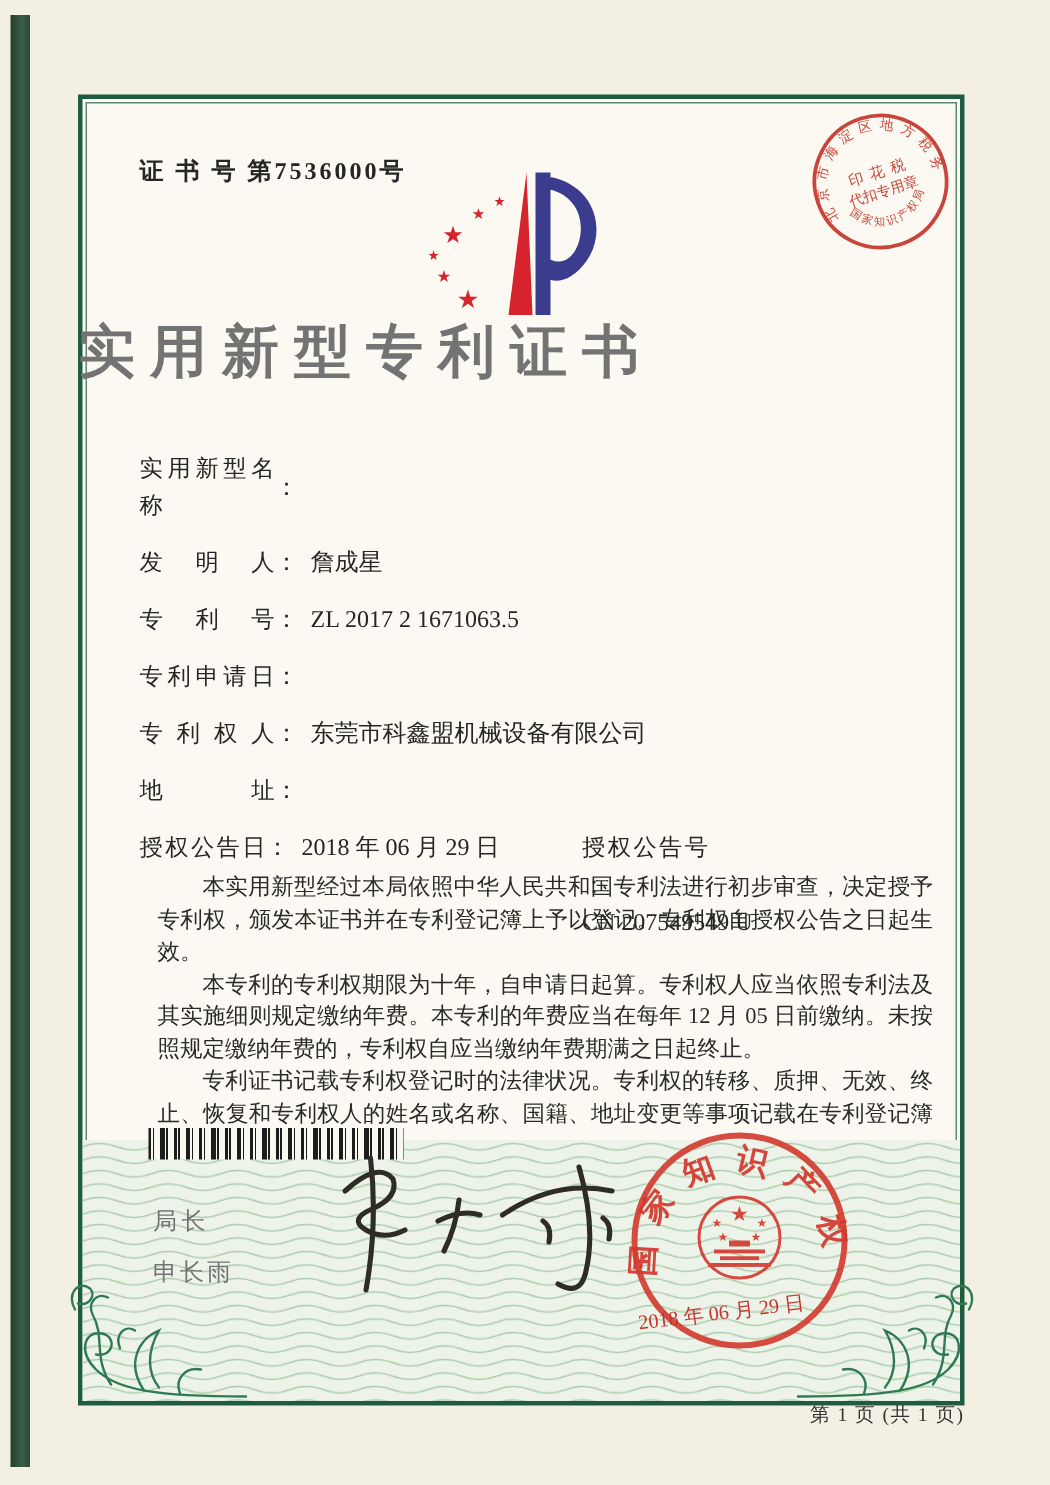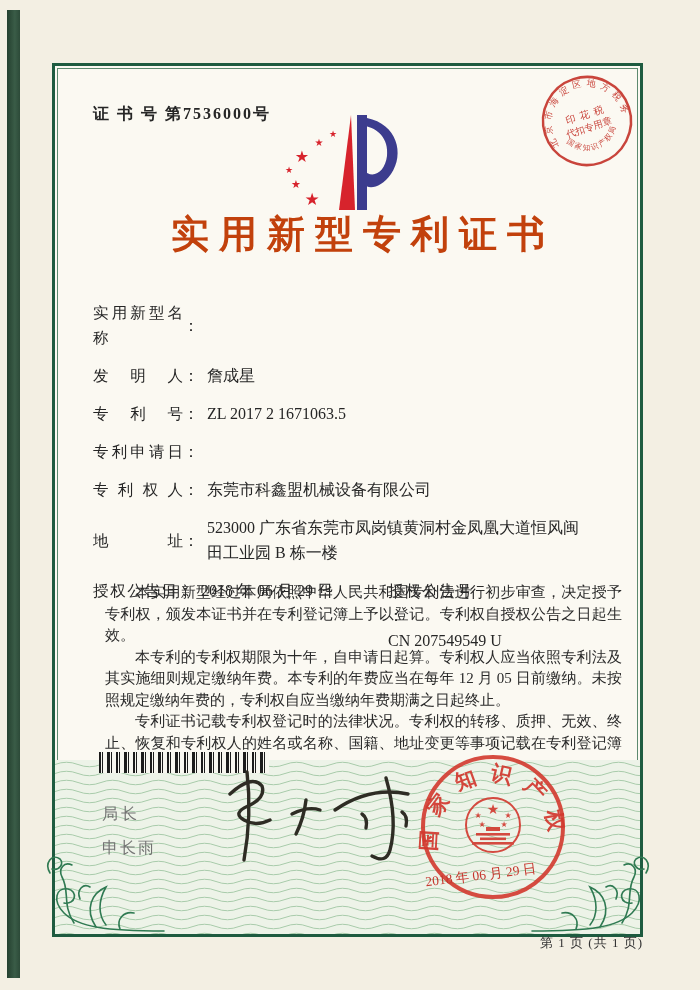--- a/index.html
+++ b/index.html
@@ -12,22 +12,22 @@
   .abs{position:absolute;}
   
   .edge-strip{left:7px;top:10px;width:13px;height:968px;
     background:linear-gradient(90deg,#24402f,#3a5c47 60%,#2c4a38);}
   
   .frame{left:52px;top:63px;width:585px;height:868px;
     border:3px solid #1e5b40;background:#fbf9f2;}
   .frame-inner{position:absolute;left:2px;top:2px;right:2px;bottom:2px;
     border:1px solid #5d8a6f;}
   .cert-no{left:93px;top:104px;font-size:16px;letter-spacing:2px;font-weight:bold;}
-  .title{left:52px;top:209px;width:622px;text-align:center;
-    font-size:38px;font-weight:bold;letter-spacing:10px;color:#c2410c;}
+  .title{left:52px;top:209px;width:622px;text-align:left;
+    font-size:38px;font-weight:bold;letter-spacing:10px;color:#737373;}
   
   .fields{left:93px;top:300px;width:500px;font-size:16px;}
   .field-row{display:flex;align-items:center;line-height:25px;margin-bottom:13px;}
   .flabel{display:inline-block;width:90px;font-size:15.5px;
     text-align:justify;text-align-last:justify;flex:0 0 90px;}
   .fcolon{margin-right:8px;}
   .fvalue{flex:1 1 auto;}
   .addr .fvalue{max-width:430px;}
   .grant-row{display:flex;line-height:25px;margin-top:2px;}
   .grant-right{margin-left:55px;display:flex;flex-direction:column;}
@@ -122,21 +122,20 @@
       <span class="fcolon">：</span>
   </div>
   <div class="field-row">
     <span class="flabel">专利权人</span>
       <span class="fcolon">：</span>
     <span class="fvalue">东莞市科鑫盟机械设备有限公司</span>
   </div>
   <div class="field-row addr">
     <span class="flabel">地址</span>
       <span class="fcolon">：</span>
-    <span class="fvalue">523000 广东省东莞市凤岗镇黄洞村金凤凰大道恒风闽田工业园 B 栋一楼</span>
   </div>
   <div class="grant-row">
     <span class="flabel2">授权公告日</span>
       <span class="fcolon">：</span>
     <span>2018 年 06 月 29 日</span>
     <span class="grant-right">
       <span class="flabel2">授权公告号</span>
         <span class="fcolon">：</span>
       <span>CN 207549549 U</span>
     </span>

